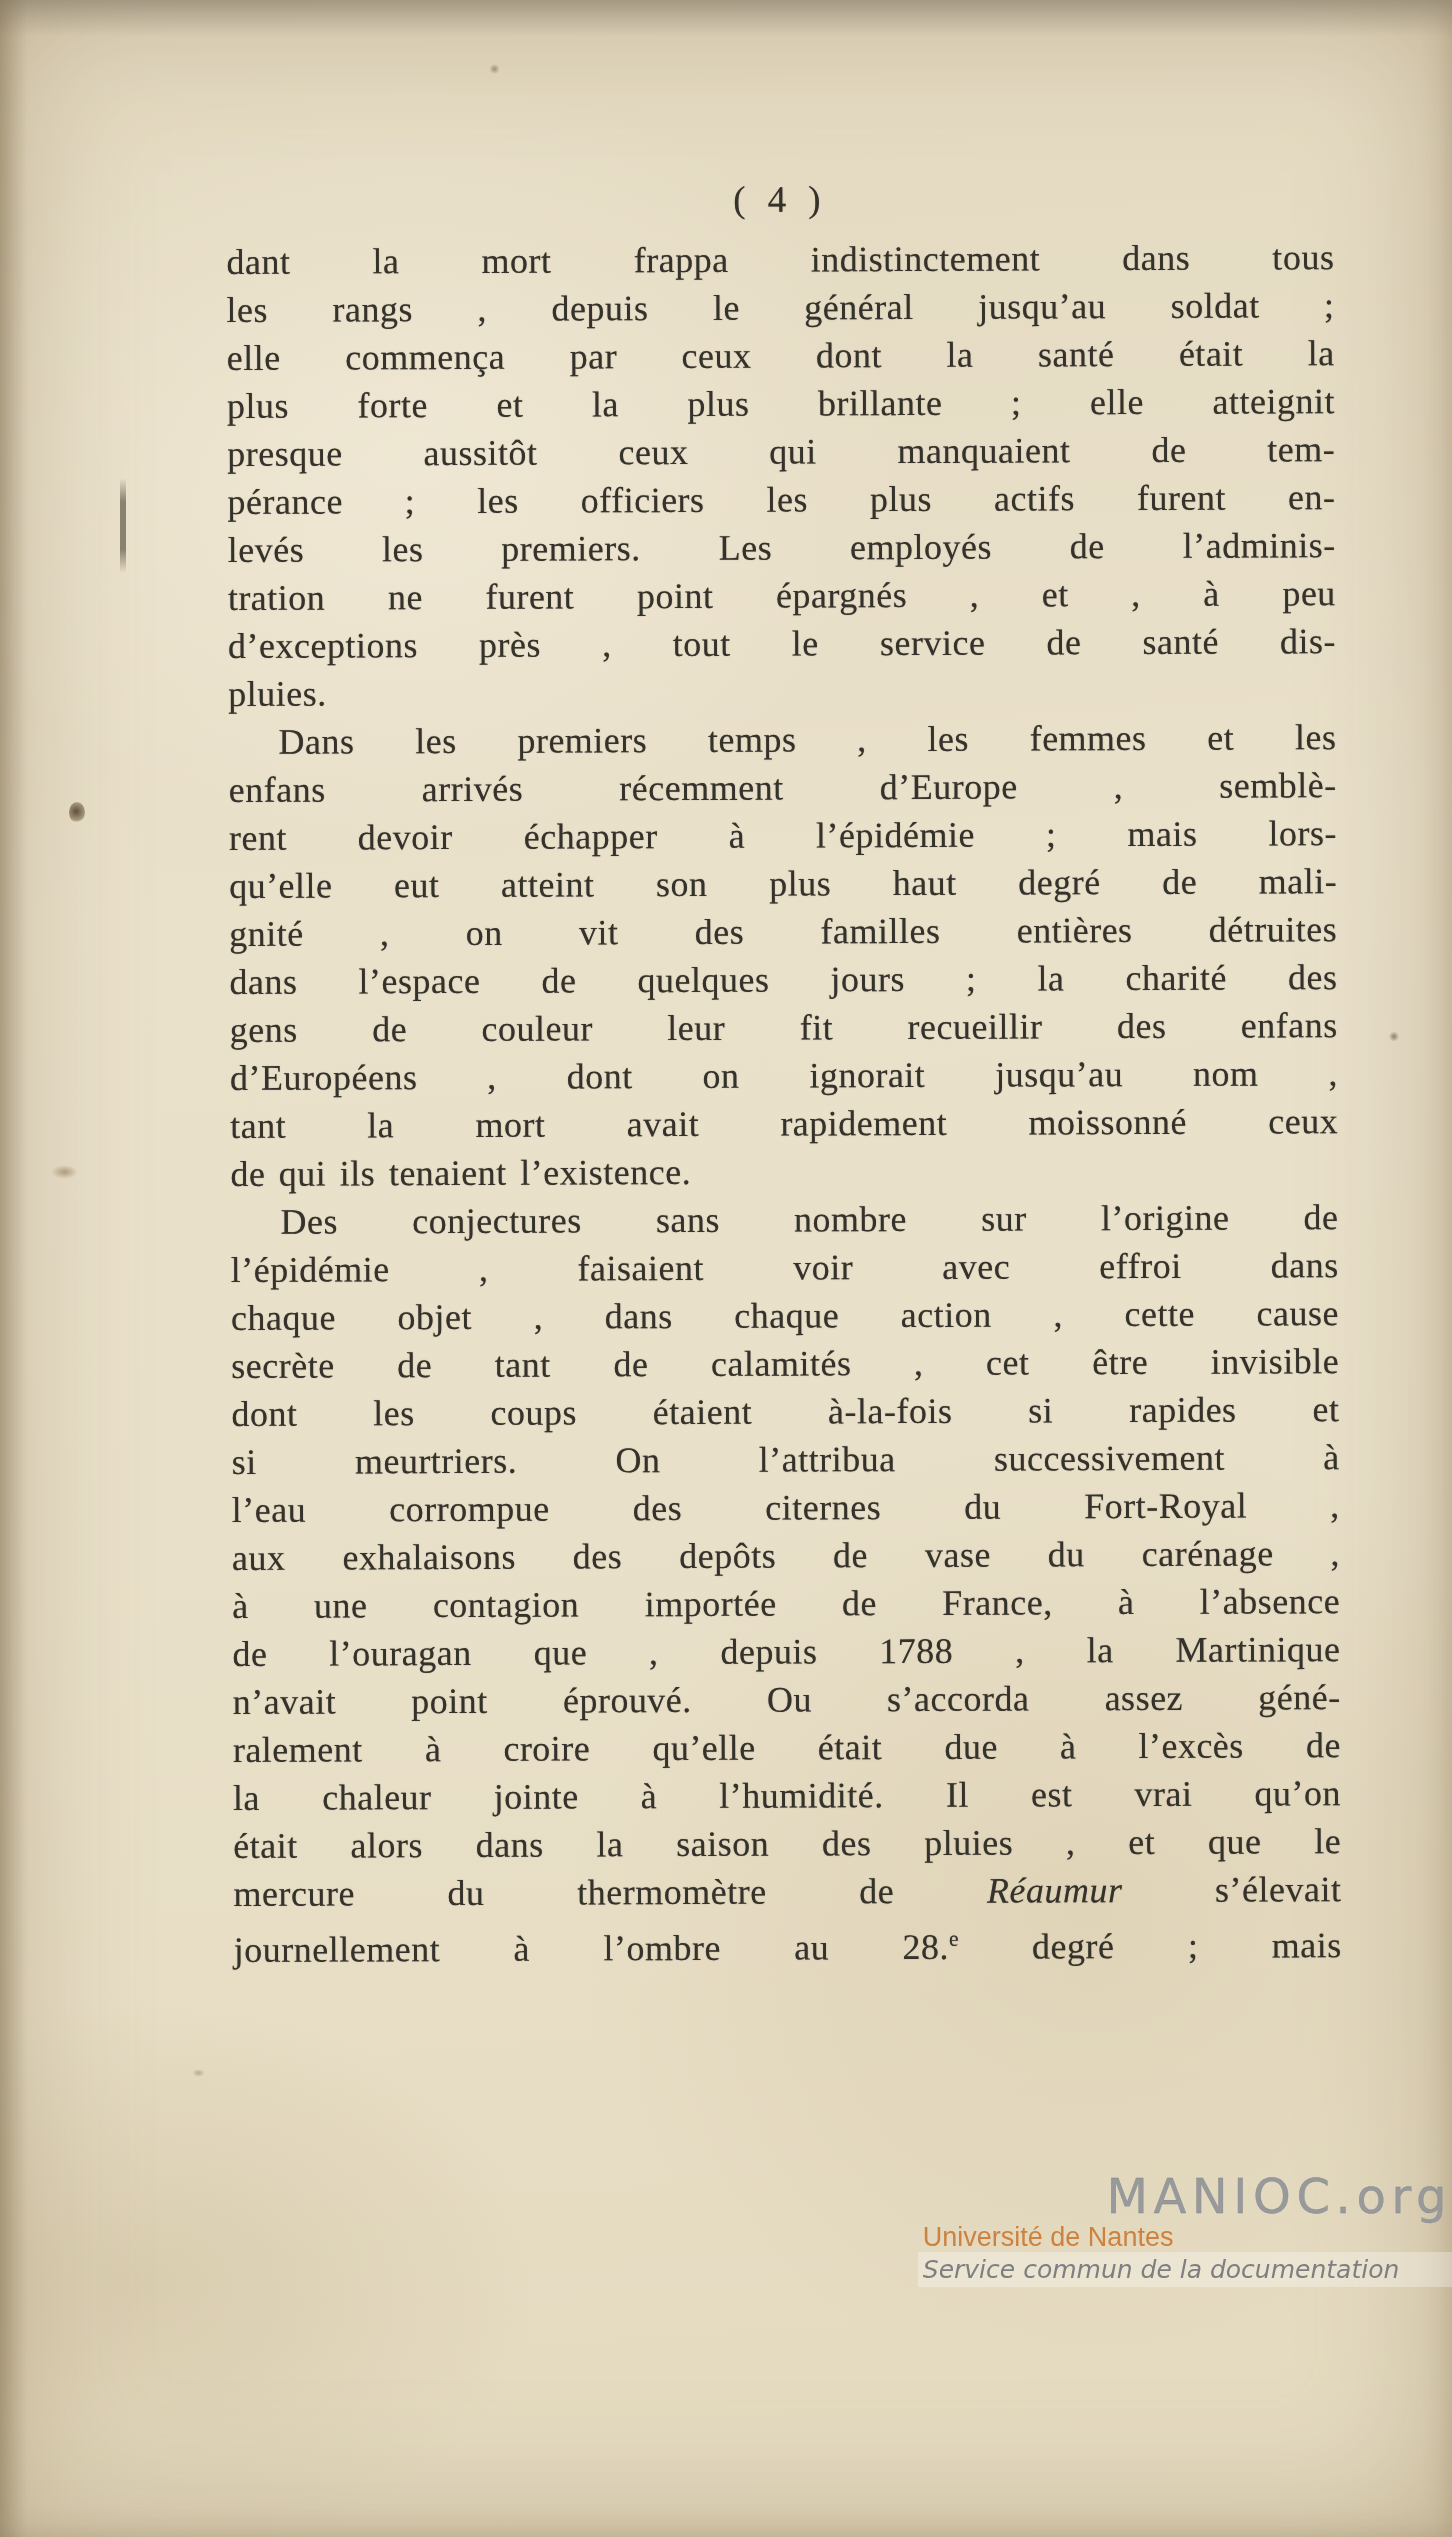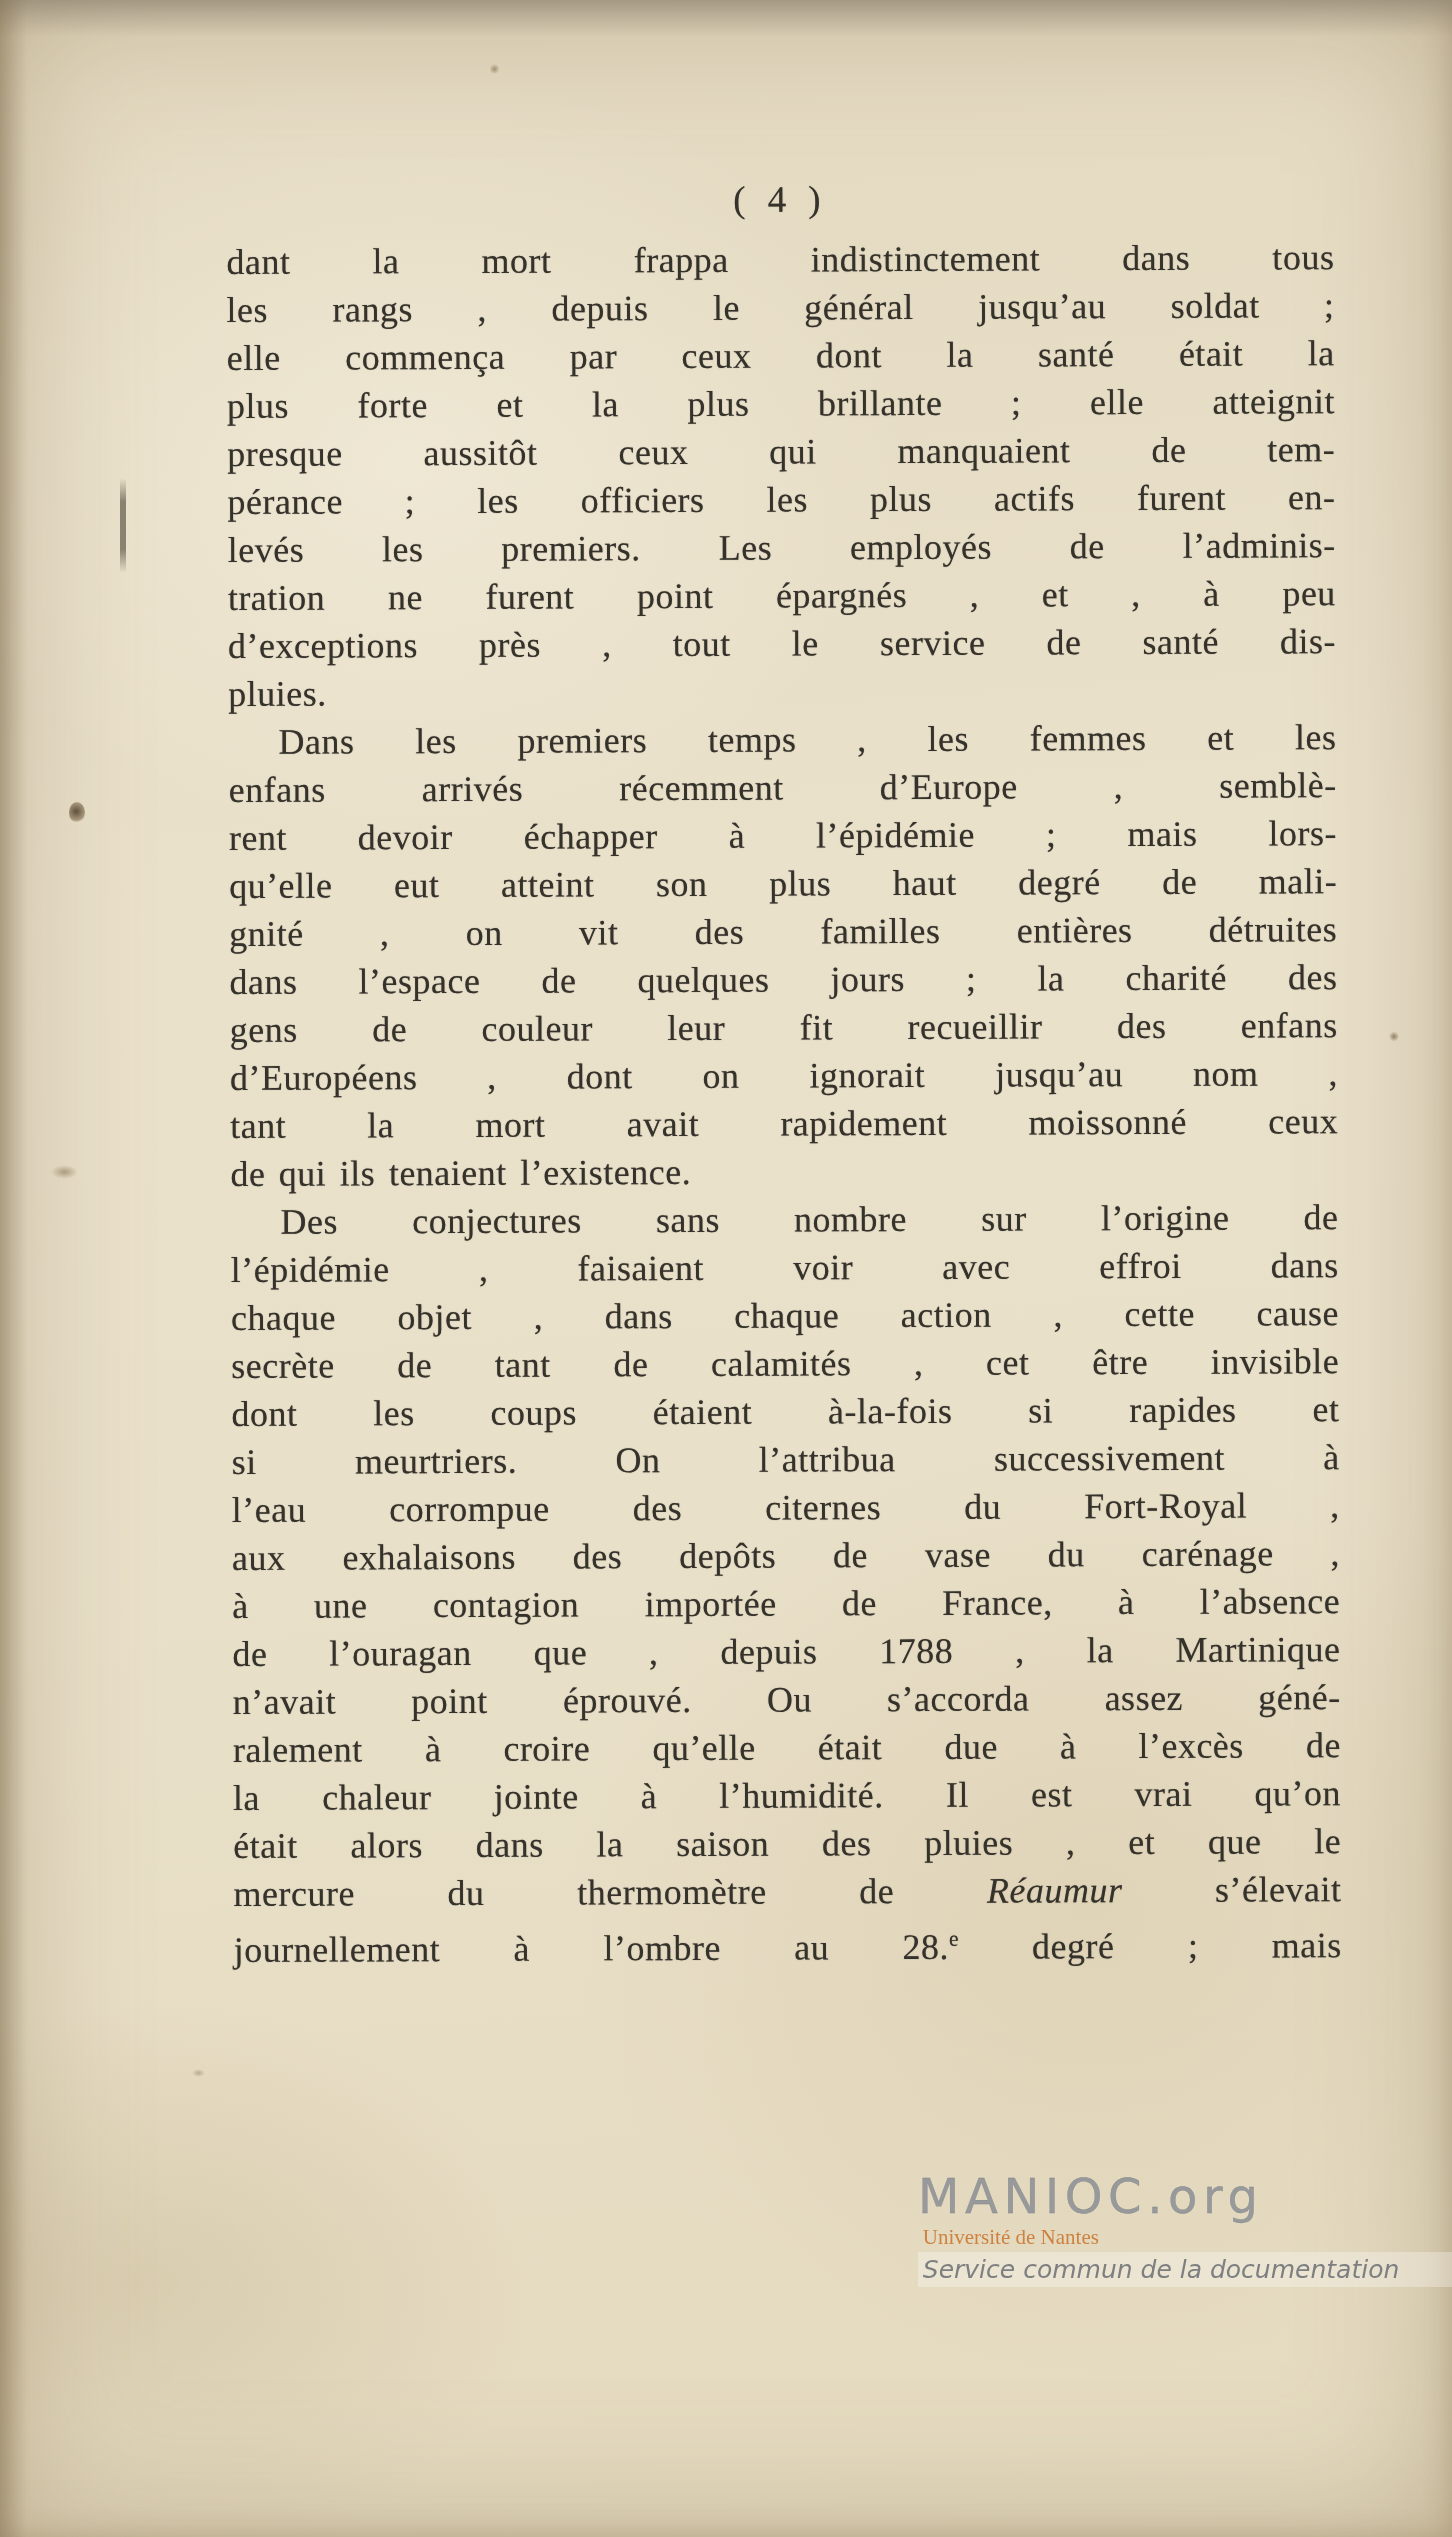--- a/index.html
+++ b/index.html
@@ -127,24 +127,25 @@
     top: 2170px;
     width: 534px;
   }
   .footer-logo {
     font-family: "DejaVu Sans", sans-serif;
     font-size: 48px;
     letter-spacing: 5.6px;
     color: var(--logo-color);
     -webkit-text-stroke: 0.3px #85878a;
     line-height: 53px;
+    text-align: right;
   }
   .footer-university {
-    font-family: Liberation Serif, serif;
-    font-size: 21px;
+    font-family: Liberation Sans, sans-serif;
+    font-size: 27px;
     color: var(--accent);
     line-height: 29px;
     padding-left: 4.8px;
   }
   .footer-service {
     font-family: "DejaVu Sans", sans-serif;
     font-style: italic;
     font-size: 25px;
     color: #7d7f81;
     line-height: 35px;

